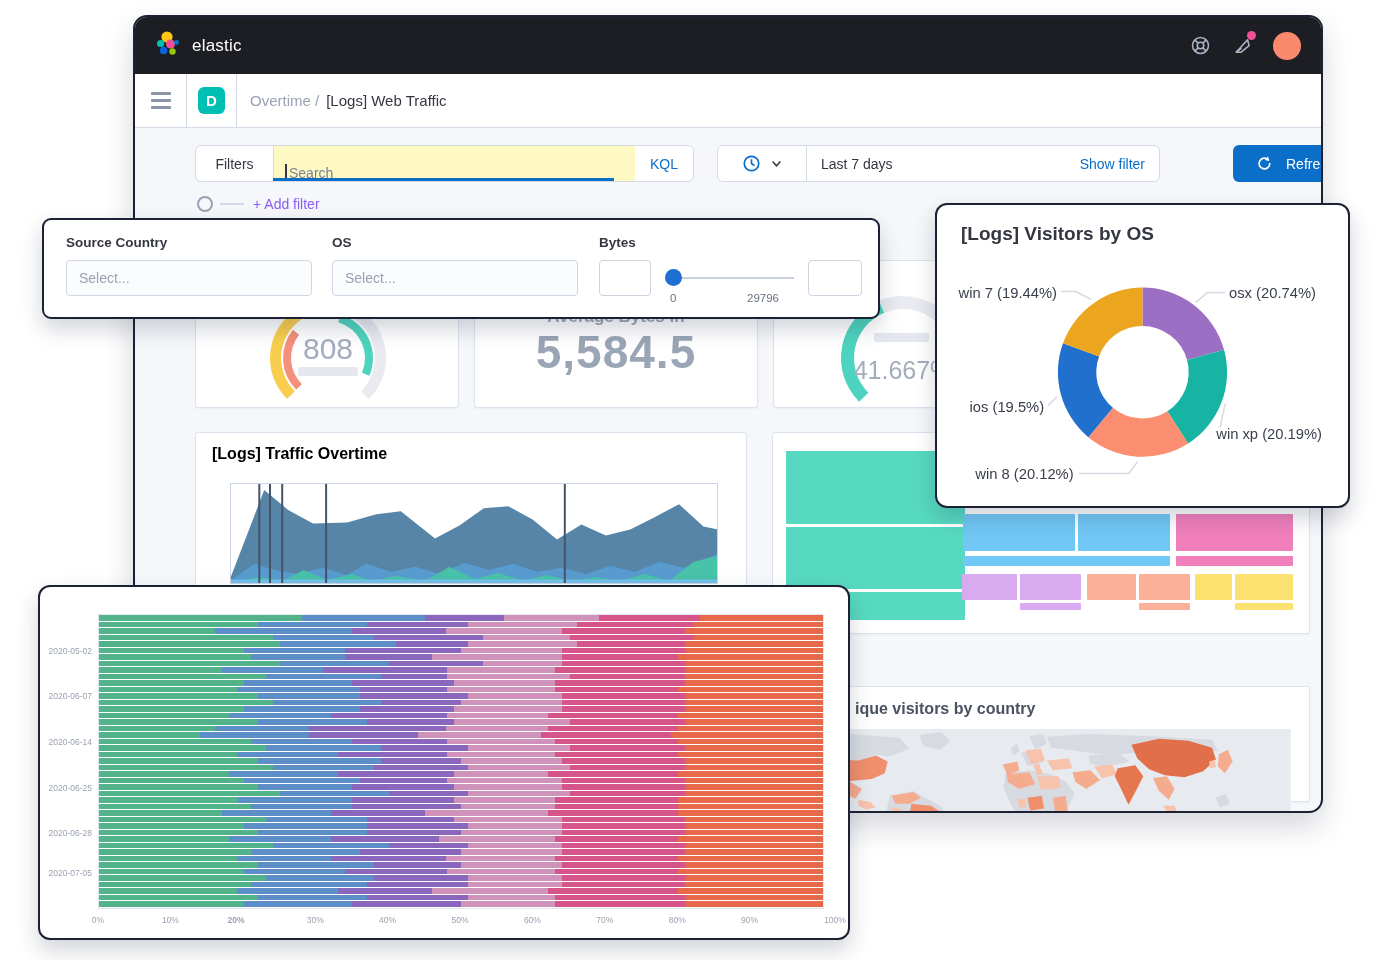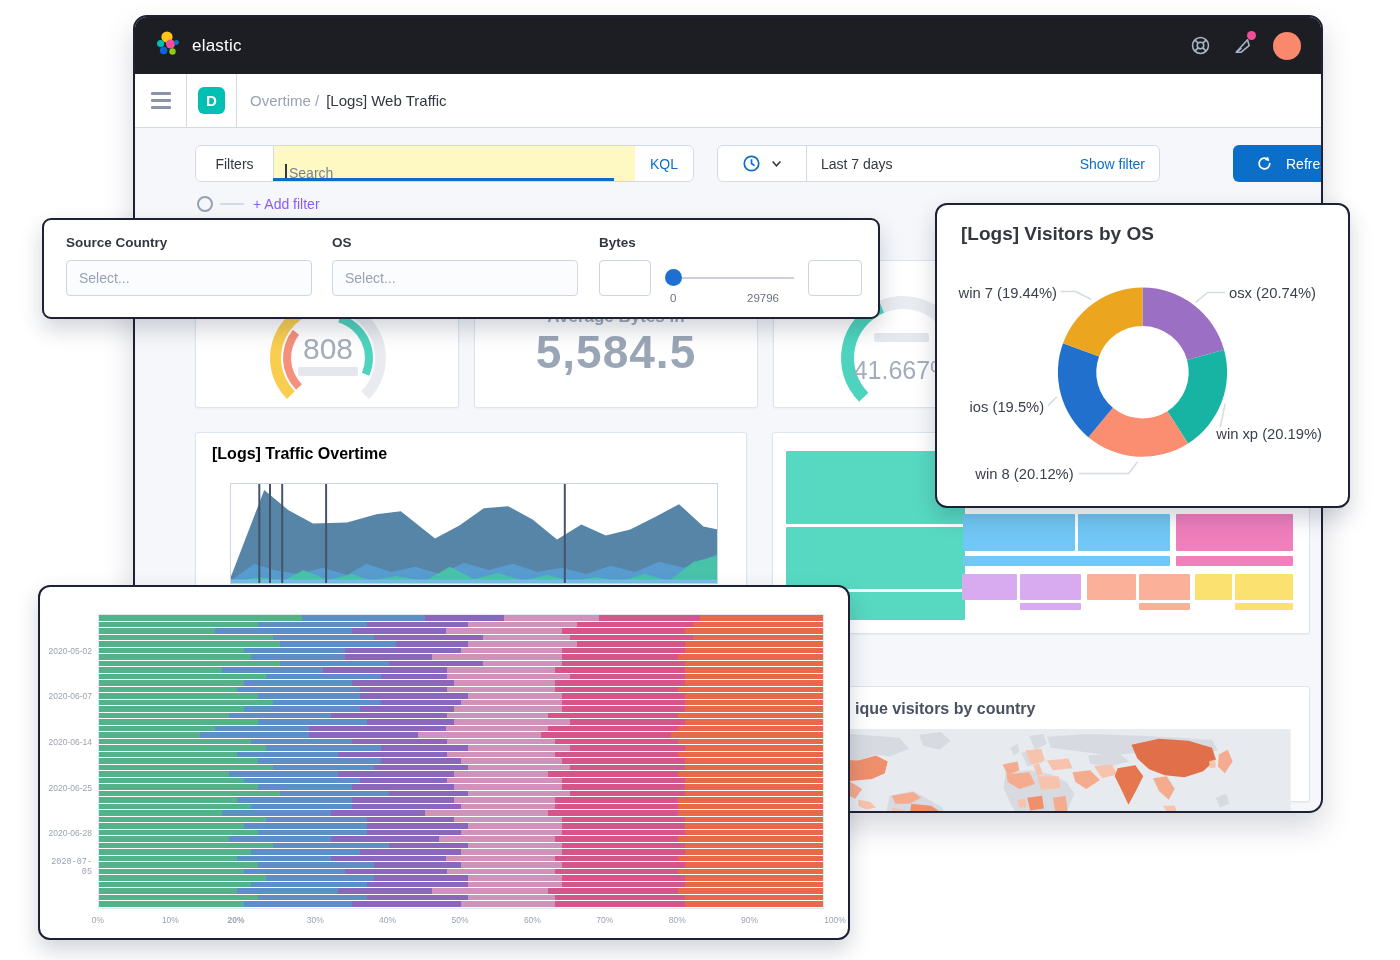--- a/index.html
+++ b/index.html
@@ -696,21 +696,21 @@
           <div class="bar-seg" style="width: 18%; background: rgb(213, 84, 138);"></div>
           <div class="bar-seg" style="width: 19%; background: rgb(232, 104, 74);"></div>
         </div>
       </div>
     <div id="bars-ylabels">
         <span class="bars-ylab" style="top: 58.8px;">2020-05-02</span>
         <span class="bars-ylab" style="top: 104.4px;">2020-06-07</span>
         <span class="bars-ylab" style="top: 150px;">2020-06-14</span>
         <span class="bars-ylab" style="top: 195.5px;">2020-06-25</span>
         <span class="bars-ylab" style="top: 241.1px;">2020-06-28</span>
-        <span class="bars-ylab" style="top: 270px; font-family: Liberation Mono, monospace;">2020-07-05</span>
+        <span class="bars-ylab" style="top: 281px;">2020-07-05</span>
       </div>
     <div id="bars-xlabels">
         <span class="bars-xlab" style="left: 42px;">0%</span>
         <span class="bars-xlab" style="left: 114.4px;">10%</span>
         <span class="bars-xlab" style="left: 180px; font-weight: bold;">20%</span>
         <span class="bars-xlab" style="left: 259.2px;">30%</span>
         <span class="bars-xlab" style="left: 331.6px;">40%</span>
         <span class="bars-xlab" style="left: 404px;">50%</span>
         <span class="bars-xlab" style="left: 476.4px;">60%</span>
         <span class="bars-xlab" style="left: 548.8px;">70%</span>

